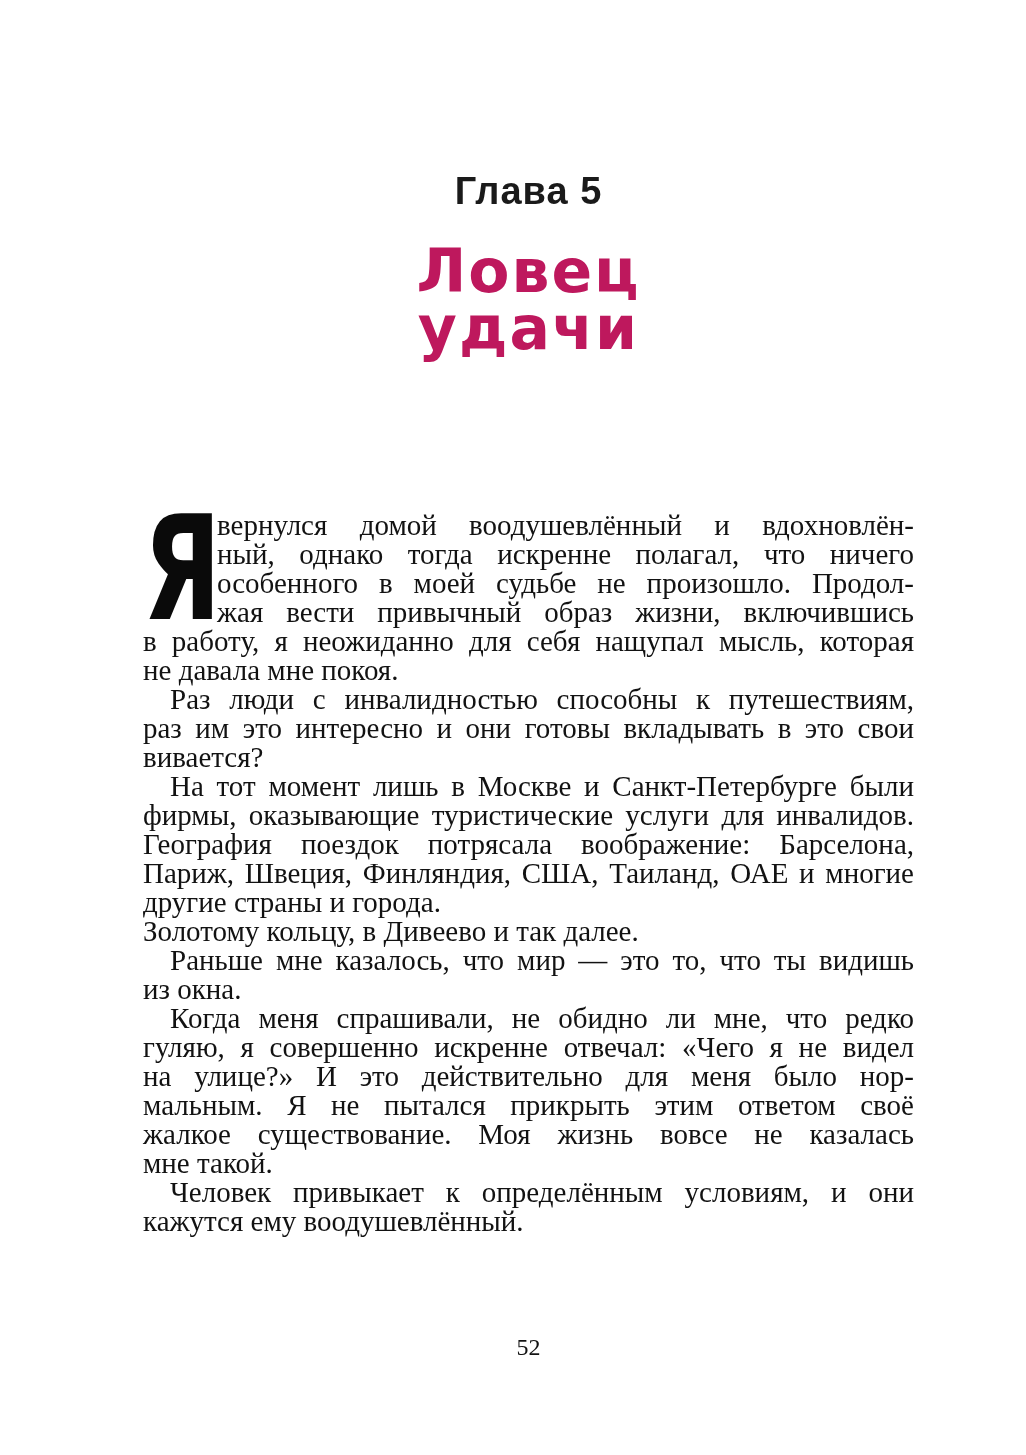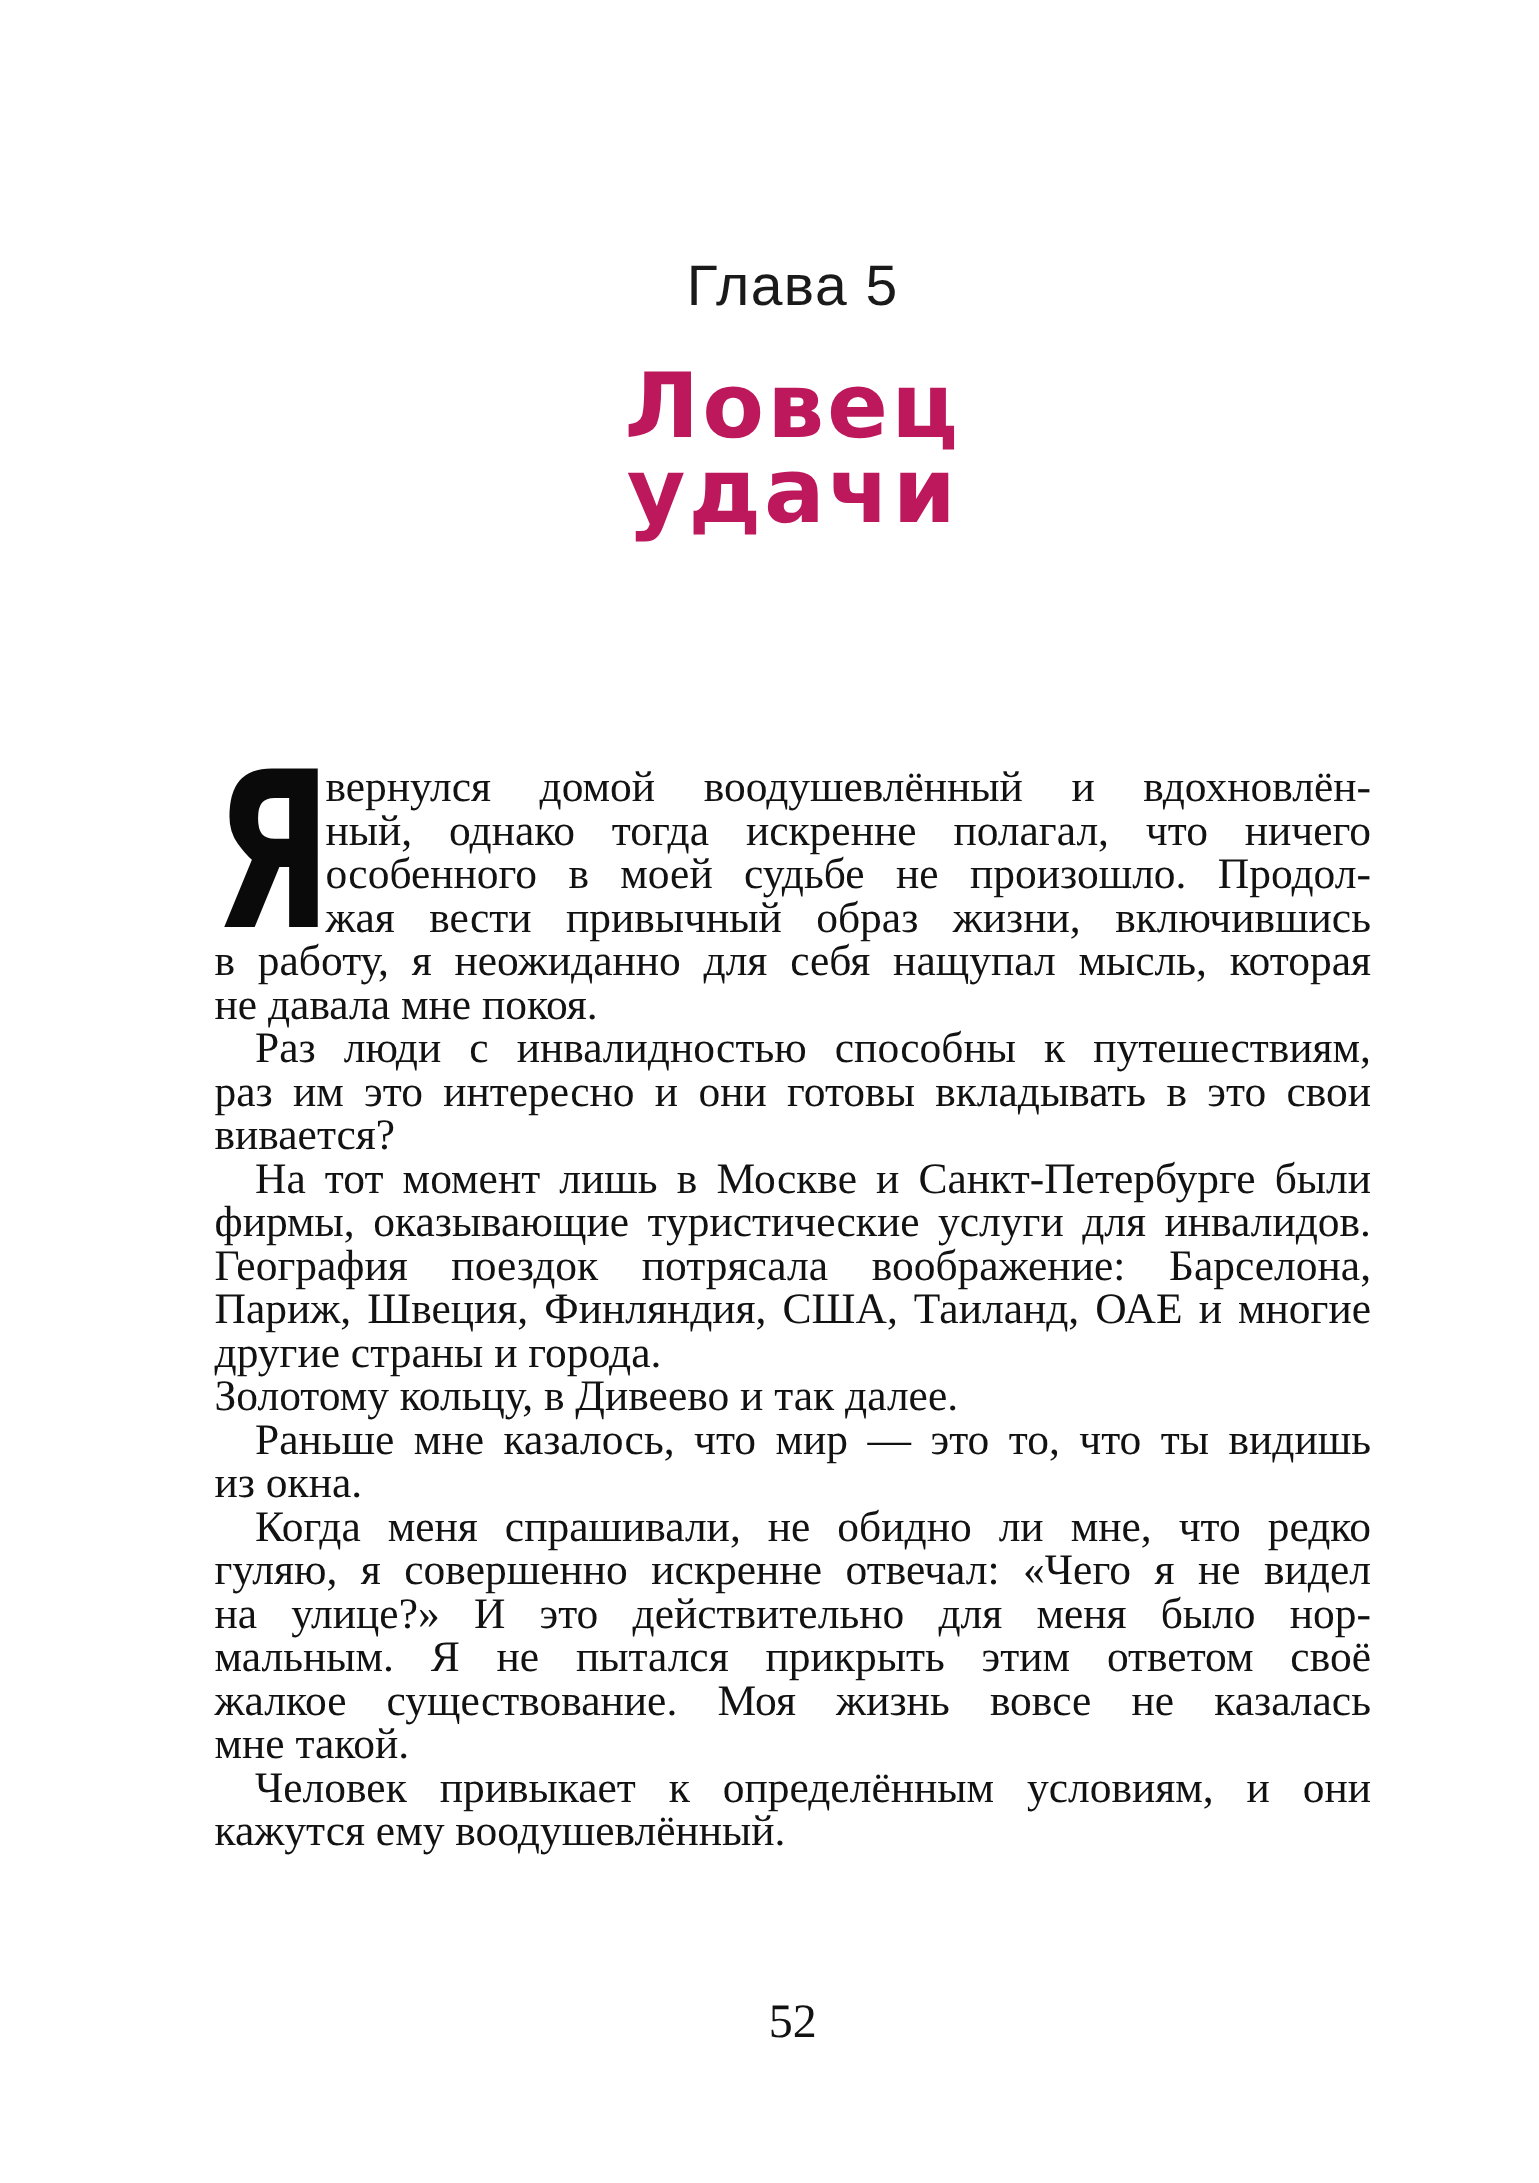--- a/index.html
+++ b/index.html
@@ -15,21 +15,21 @@
     overflow: hidden;
   }
 
   .chapter-label {
     position: absolute;
     left: 143px;
     top: 170px;
     width: 771px;
     text-align: center;
     font-family: "Liberation Sans", sans-serif;
-    font-weight: 400;
+    font-weight: 700;
     font-size: 38px;
     line-height: 42px;
     letter-spacing: 1px;
     color: #1a1a1a;
   }
 
   .chapter-title {
     position: absolute;
     left: 143px;
     top: 243px;
@@ -70,21 +70,21 @@
     transform-origin: left top;
     color: #0a0a0a;
   }
 
   .page-number {
     position: absolute;
     left: 143px;
     top: 1331px;
     width: 771px;
     text-align: center;
-    font-size: 32px;
+    font-size: 24px;
     line-height: 32px;
     font-family: Liberation Serif, serif;
   }
 </style>
 </head>
 <body>
 
 <div class="page" style="background: rgb(255, 255, 255); color: rgb(18, 18, 18);">
 
   <div class="chapter-label">Глава 5</div>

